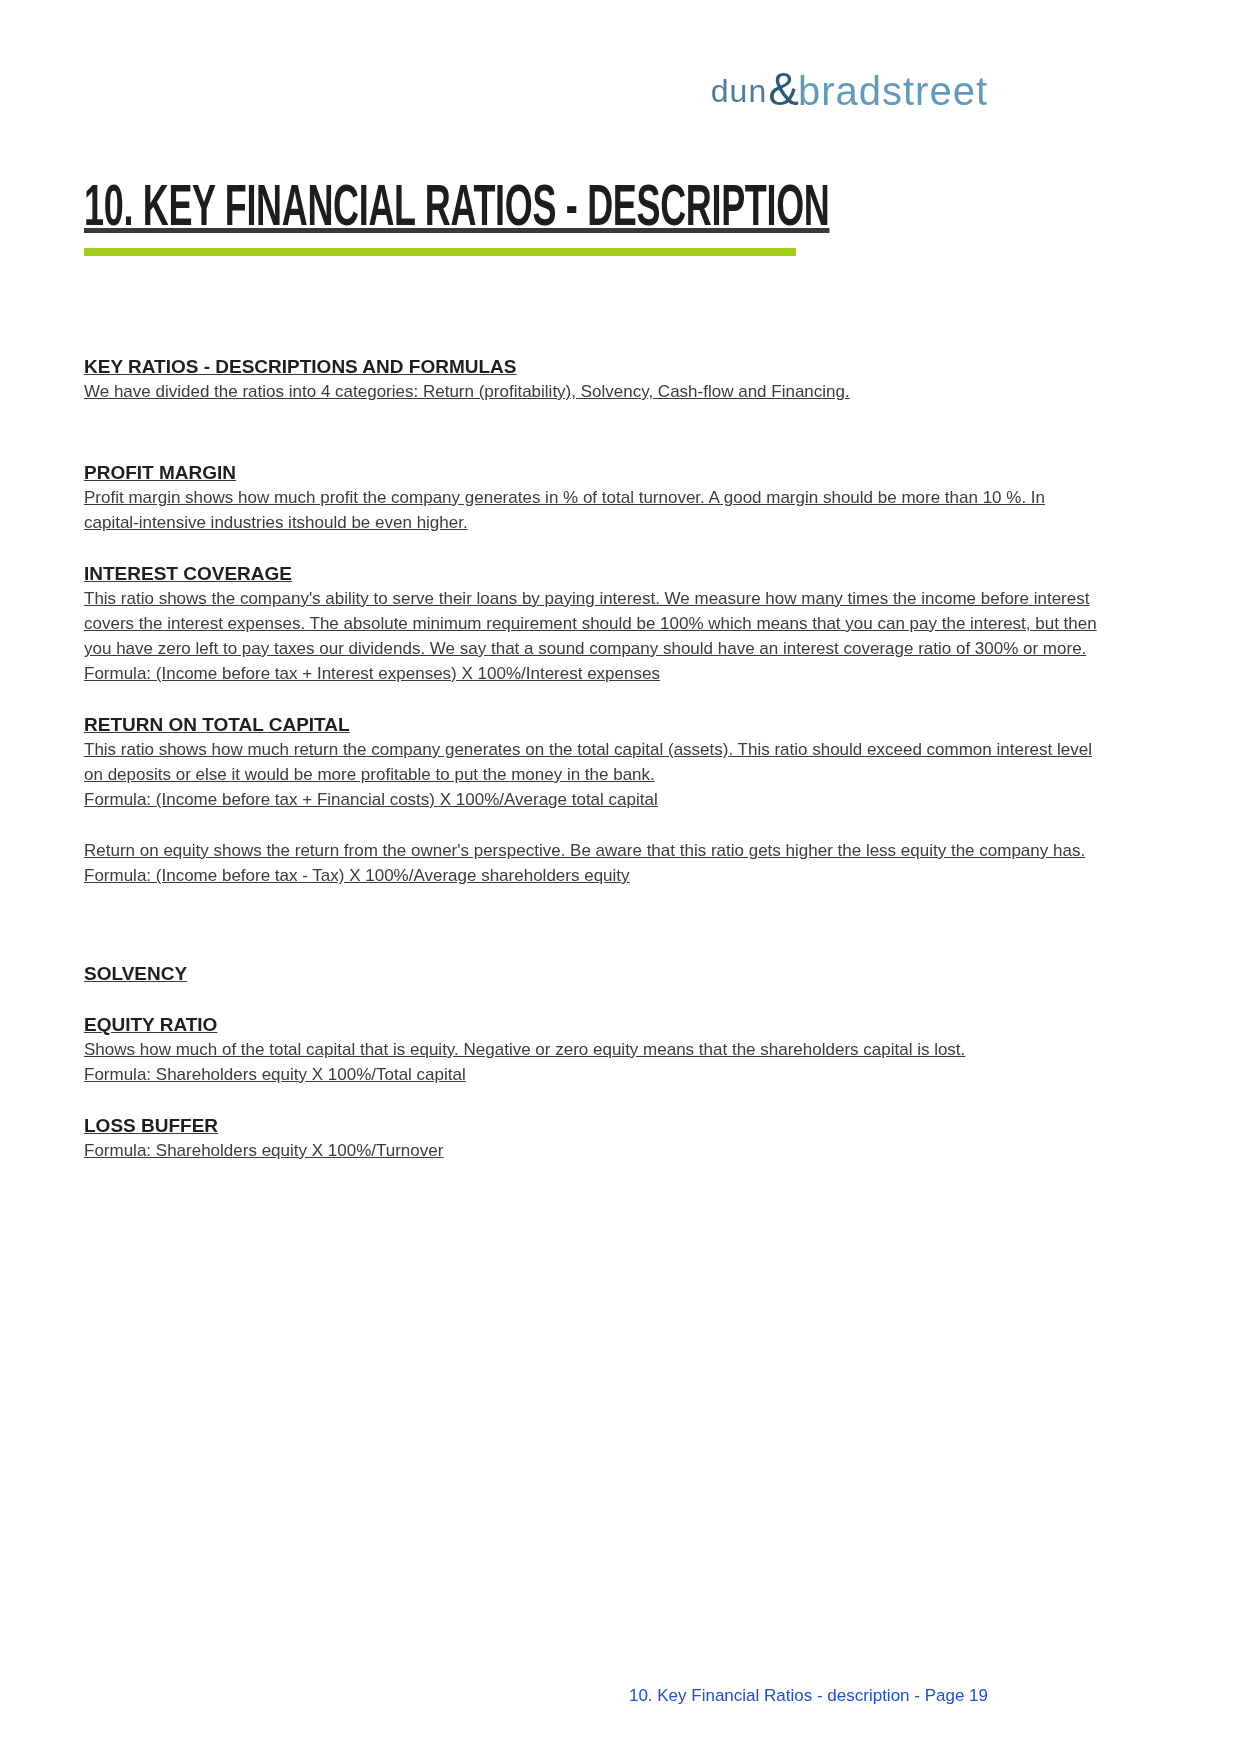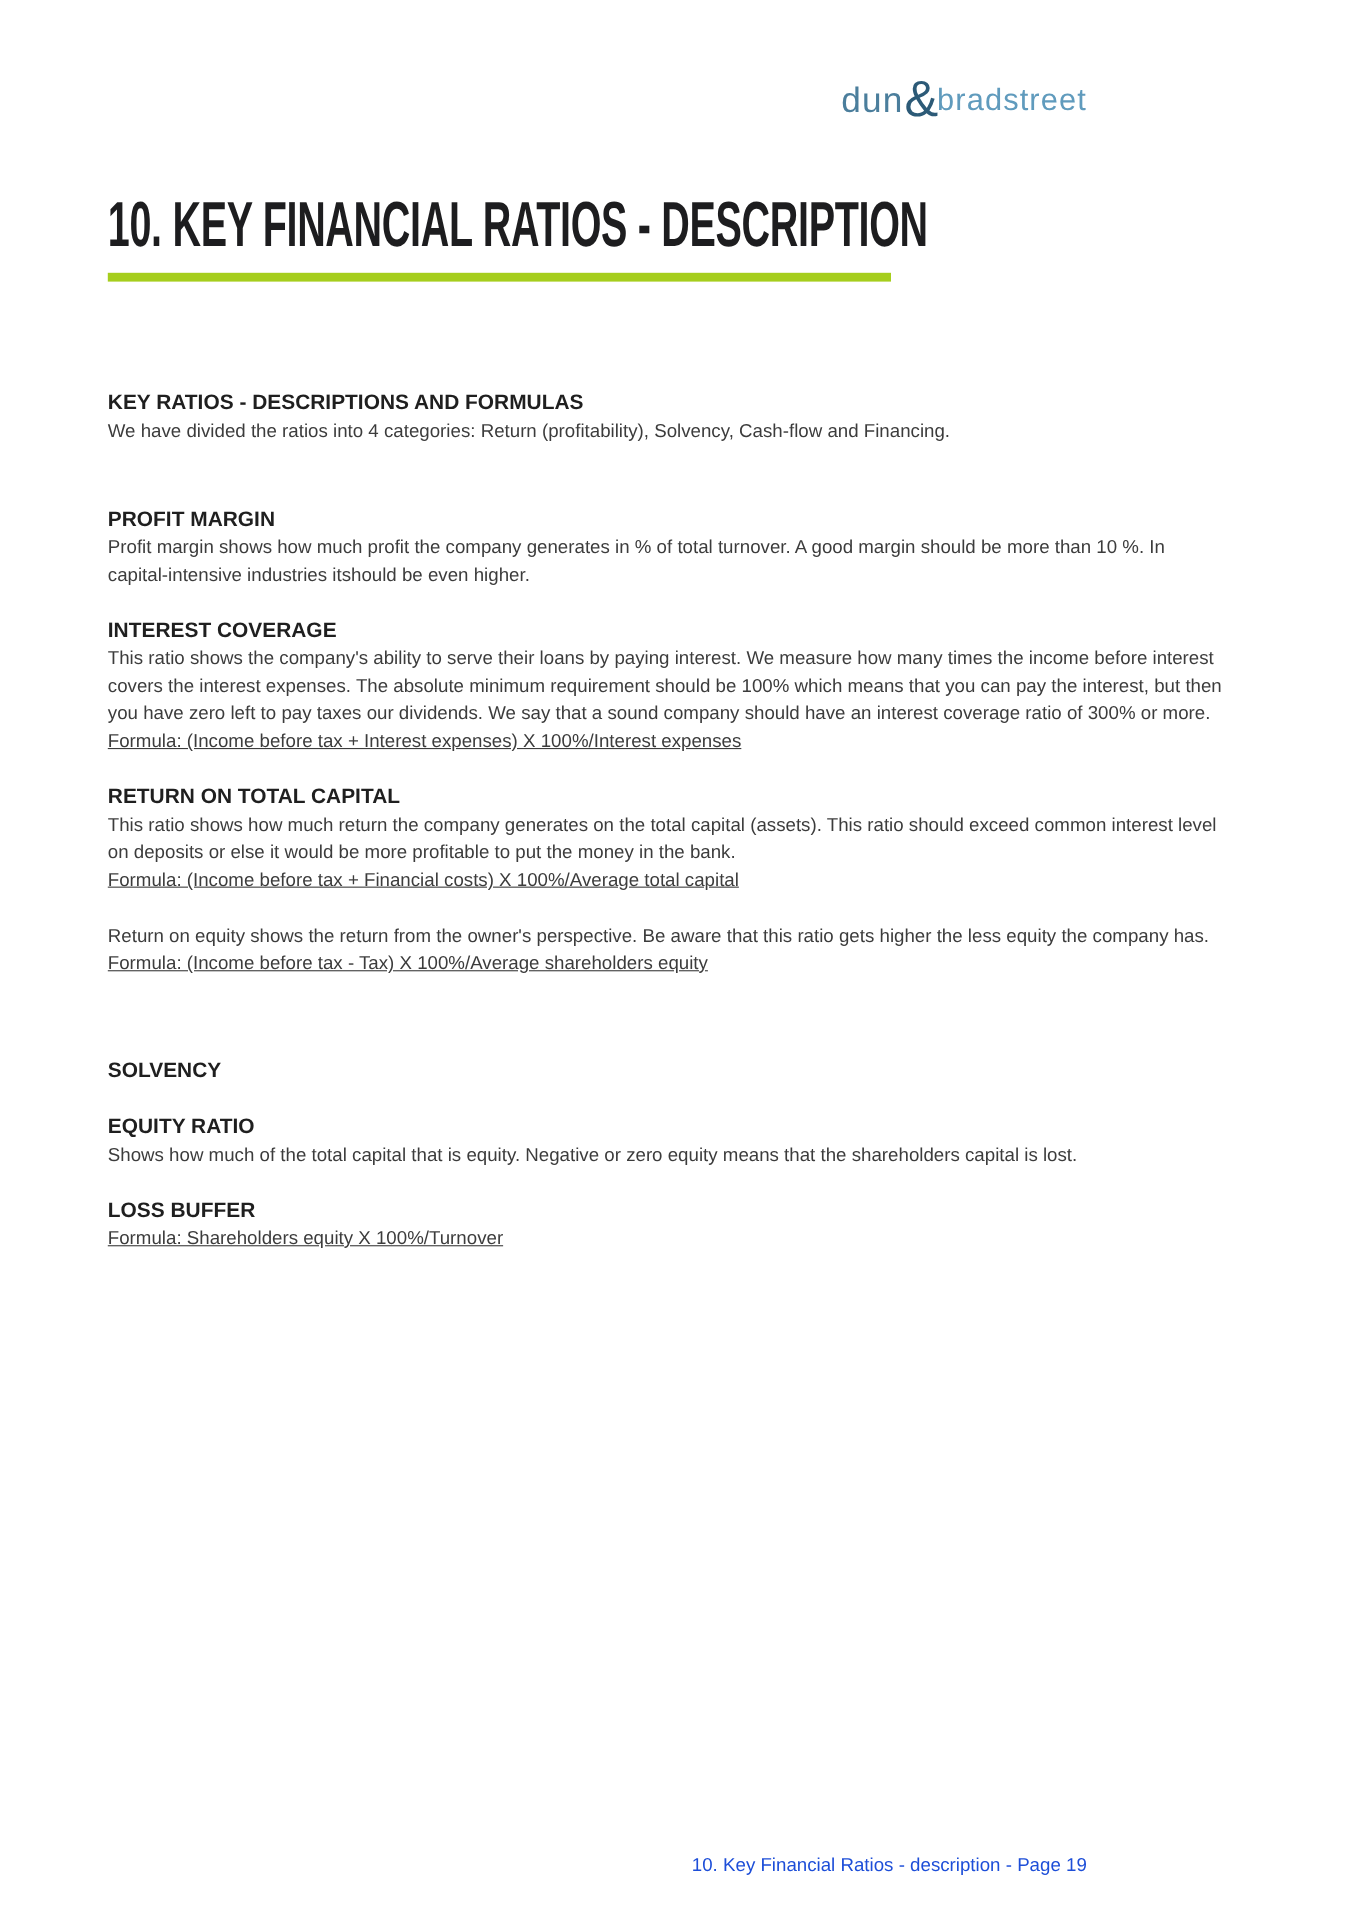--- a/index.html
+++ b/index.html
@@ -32,31 +32,32 @@
   }
   .logo .amp {
     font-size: 46px;
     font-weight: 400;
     color: #2c5a77;
     margin: 0 -1px 0 1px;
     position: relative;
     top: -2px;
   }
   .logo .word-bradstreet {
-    font-size: 28px;
+    font-size: 40px;
     font-weight: 400;
     color: #609bbd;
     letter-spacing: 1px;
   }
   
   .main {
     position: absolute;
-    left: 63px;
+    left: 49px;
     top: 0;
     width: 1014px;
+    text-decoration: underline;
   }
   .title {
     margin-top: 176px;
     font-size: 58px;
     font-weight: 800;
     color: #1d1d1f;
     line-height: 1;
     white-space: nowrap;
     letter-spacing: -0.5px;
     transform: scaleX(0.62);
@@ -141,20 +142,21 @@
           <p class="formula">Formula: (Income before tax - Tax) X 100%/Average shareholders equity</p>
         </article>
       </section>
 
       <section class="category category--solvency">
         <h3>SOLVENCY</h3>
 
         <article class="item">
           <h4>EQUITY RATIO</h4>
           <p>Shows how much of the total capital that is equity. Negative or zero equity means that the shareholders capital is lost.</p>
+          <p class="formula">Formula: Shareholders equity X 100%/Total capital</p>
         </article>
 
         <article class="item">
           <h4>LOSS BUFFER</h4>
           <p class="formula">Formula: Shareholders equity X 100%/Turnover</p>
         </article>
       </section>
 
     </div>
   </div>

